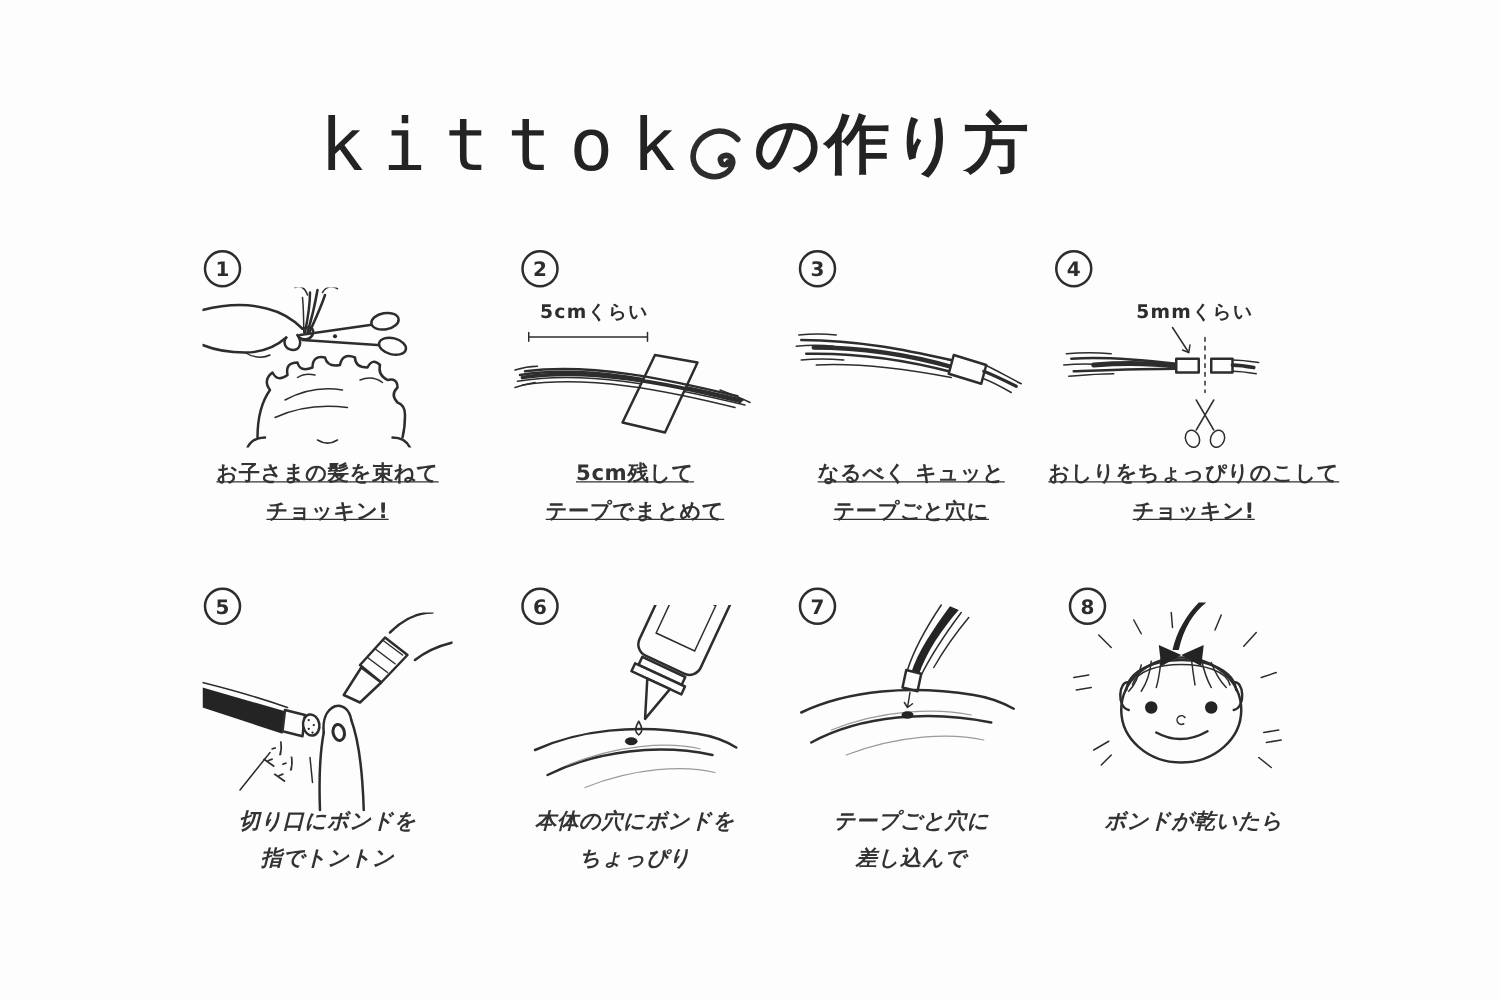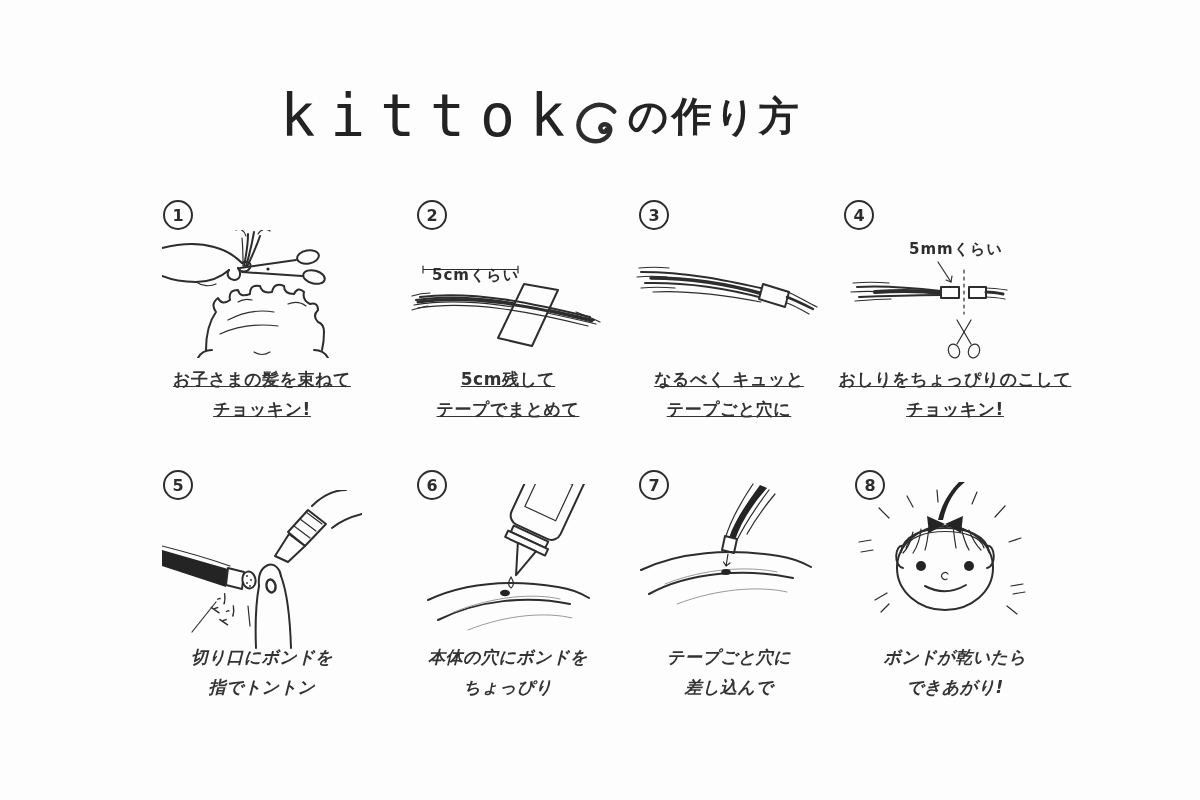--- a/index.html
+++ b/index.html
@@ -8,21 +8,21 @@
     font-family:"DejaVu Sans","Liberation Sans",sans-serif;color:#2d2d2d;
     -webkit-font-smoothing:antialiased;
   }
   .canvas{position:relative;width:1200px;height:800px;}
   
   .title-row{position:absolute;top:78px;left:0;width:1082px;height:76px;
     display:flex;align-items:center;justify-content:center;}
   .logo{font-family:"DejaVu Sans Mono","Liberation Mono",monospace;
     font-size:58px;letter-spacing:15px;font-weight:500;color:#232323;line-height:76px;}
   .logo-curl{margin:14px 10px 0 -4px;}
-  .title-jp{font-size:40px;font-weight:600;letter-spacing:3px;color:#232323;line-height:76px;}
+  .title-jp{font-size:52px;font-weight:600;letter-spacing:3px;color:#232323;line-height:76px;}
   
   .step{position:absolute;}
   .r1{top:196px;height:232px;}
   .r2{top:466px;height:256px;}
   .num{position:absolute;top:4px;width:26px;height:26px;border:2.5px solid #2d2d2d;
     border-radius:50%;display:flex;align-items:center;justify-content:center;
     font-size:16px;font-weight:700;color:#2d2d2d;background:#fdfdfd;}
   .illo{position:absolute;}
   .cap{position:absolute;left:0;right:0;text-align:center;font-size:17px;
     font-weight:600;line-height:30px;letter-spacing:.5px;color:#333;}
@@ -95,21 +95,21 @@
       </svg>
     </div>
     <div class="cap">
       <div>お子さまの髪を束ねて</div>
       <div>チョッキン!</div>
     </div>
   </div>
 
   <div class="step r1" style="left:396px;width:224px;">
     <div class="num" style="left:21px;">2</div>
-    <div class="mini-label" style="left:36px;top:44px;margin-top:26px;">5cmくらい</div>
+    <div class="mini-label" style="left:36px;top:44px;">5cmくらい</div>
     <div class="illo" style="left:12px;top:64px;">
       <svg width="200" height="110" viewBox="0 0 200 110">
         <g>
           <path class="ink-thin" d="M15,6 L15,13 M15,9.5 L110,9.5 M110,6 L110,13"></path>
         </g>
         <g>
           <path class="ink" d="M8,40 C60,32 120,44 186,60"></path>
           <path class="ink-thin" d="M6,45 C58,36 122,48 188,64"></path>
         </g>
         <g>
@@ -330,17 +330,16 @@
           <path class="ink-fill" d="M98,40 C102,22 110,10 120,2 L114,2 C104,12 96,26 93,40 Z"></path>
           <circle cx="76" cy="86" r="5" class="ink-fill"></circle>
           <circle cx="124" cy="86" r="5" class="ink-fill"></circle>
           <path class="ink-thin" d="M103,94 a3.5,3.5 0 1 0 -1,5"></path>
           <path class="ink" d="M80,106 Q100,117 121,105"></path>
         </g>
       </svg>
     </div>
     <div class="cap">
       <div>ボンドが乾いたら</div>
-      <div>できあがり!</div>
     </div>
   </div>
 
 </div>
 
 </body></html>

